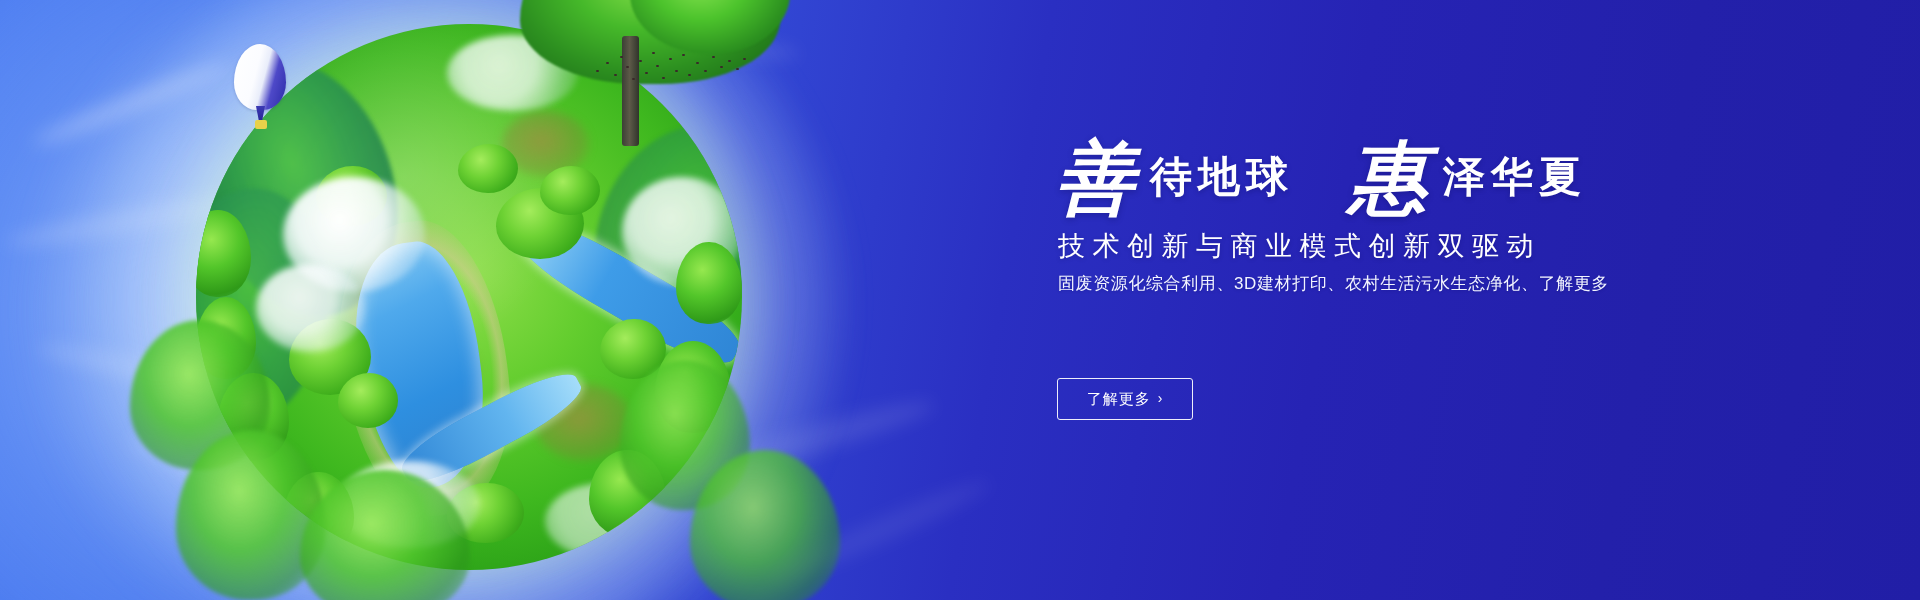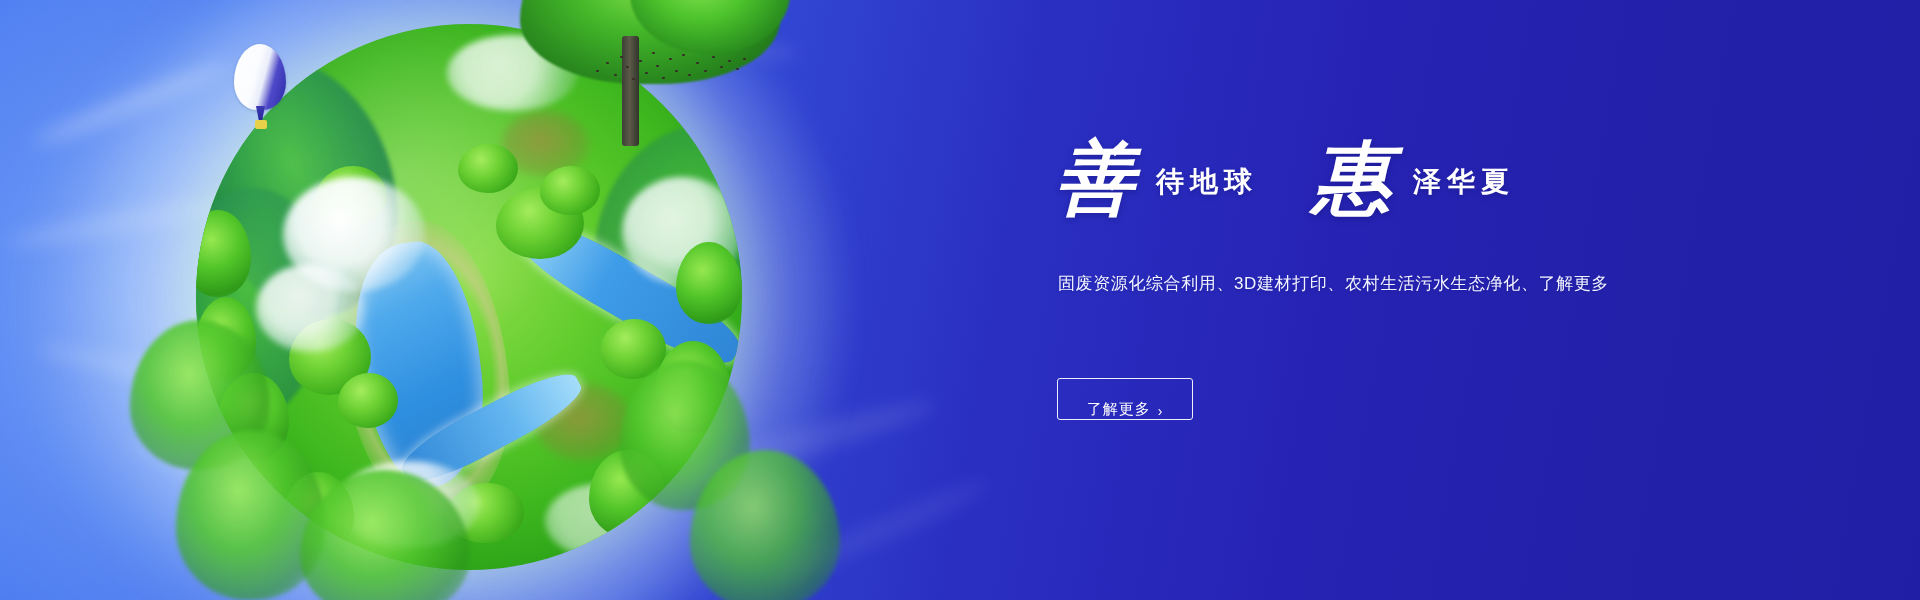--- a/index.html
+++ b/index.html
@@ -239,25 +239,25 @@
     font-size: 78px;
     font-weight: 700;
     line-height: 1;
     font-style: italic;
     letter-spacing: 0;
     vertical-align: -14px;
     text-shadow: 0 2px 6px rgba(10,10,80,.30);
   }
   .hl-small {
     font-family: "Liberation Serif", "DejaVu Serif", serif;
-    font-size: 28px;
+    font-size: 42px;
     font-weight: 700;
     line-height: 1;
     letter-spacing: 6px;
-    margin-left: 22px;
+    margin-left: 16px;
     text-shadow: 0 2px 5px rgba(10,10,80,.28);
   }
   .hl-gap { display: inline-block; width: 46px; }
 
   .subtitle {
     position: absolute;
     left: 2px;
     top: 228px;
     font-size: 27px;
     letter-spacing: 7.5px;
@@ -285,21 +285,21 @@
     height: 42px;
     box-sizing: border-box;
     border: 1px solid rgba(255,255,255,.92);
     border-radius: 3px;
     background: transparent;
     color: #ffffff;
     font-size: 15px;
     letter-spacing: 1px;
     cursor: pointer;
     display: flex;
-    align-items: flex-end;
+    align-items: center;
     justify-content: center;
     gap: 7px;
     font-family: "Liberation Sans", "DejaVu Sans", sans-serif;
     padding: 0;
   }
   .cta-chevron {
     display: inline-block;
     font-size: 14px;
     line-height: 1;
     transform: translateY(-1px);
@@ -415,20 +415,21 @@
     <div class="headline">
       <span class="hl-group">
         <span class="hl-big">善</span><span class="hl-small">待地球</span>
       </span>
       <span class="hl-gap"></span>
       <span class="hl-group">
         <span class="hl-big">惠</span><span class="hl-small">泽华夏</span>
       </span>
     </div>
 
+    <div class="subtitle">技术创新与商业模式创新双驱动</div>
 
     <div class="tagline">固废资源化综合利用、3D建材打印、农村生活污水生态净化、了解更多</div>
 
     <button class="cta">
       <span>了解更多</span>
       <span class="cta-chevron">›</span>
     </button>
 
   </div>
 </div>

